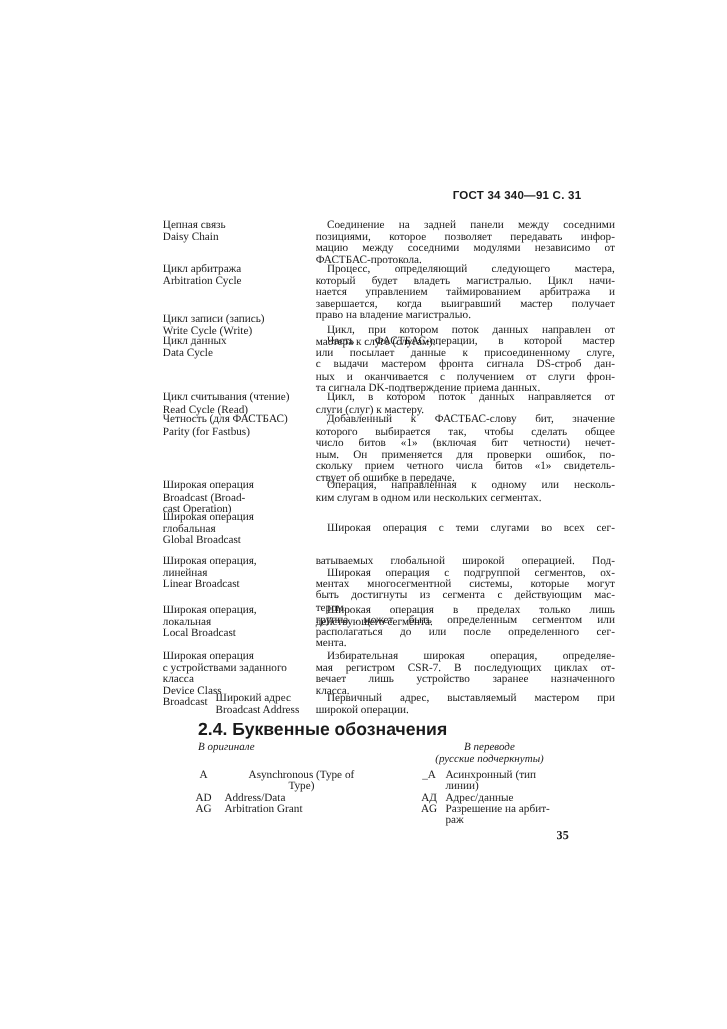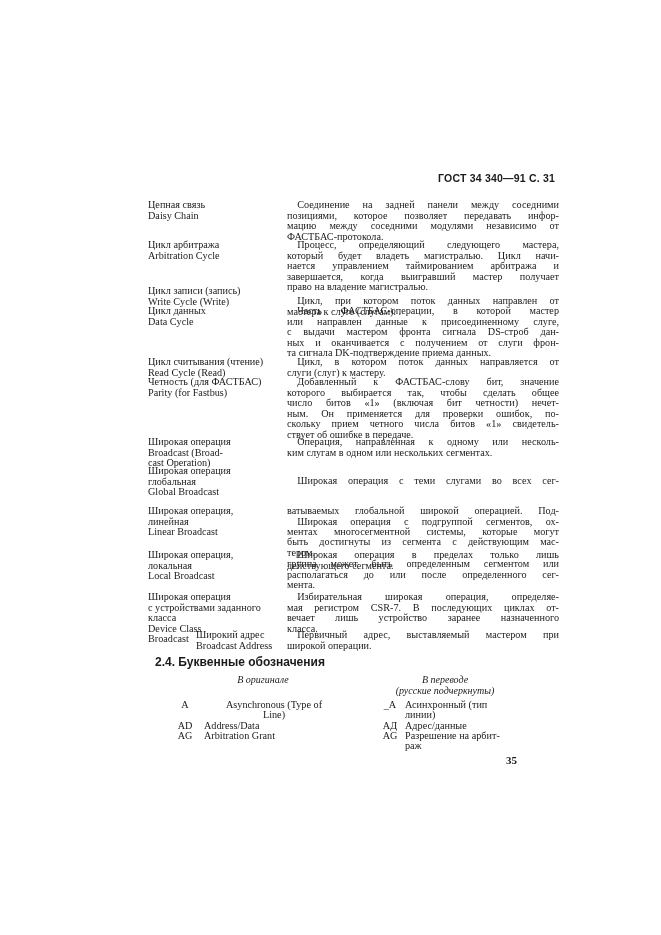--- a/index.html
+++ b/index.html
@@ -1,28 +1,28 @@
 <!DOCTYPE html>
 <html><head>
 <meta charset="utf-8">
 <style>
   html, body { margin:0; padding:0; }
   body {
     width:661px; height:935px; background:#ffffff; position:relative; overflow:hidden;
     font-family:"Liberation Serif","DejaVu Serif",serif; color:#1a1a1a;
   }
   .hdr {
-    position:absolute; left:385px; top:172px; width:170px; text-align:right;
+    position:absolute; left:385px; top:172px; width:170px; text-align:center;
     font-family:"Liberation Sans","DejaVu Sans",sans-serif; font-weight:bold; font-size:10.5px; letter-spacing:0.2px;
   }
   .term { position:absolute; left:148px; width:140px; font-size:10.2px; line-height:10.6px; }
   .def  { position:absolute; left:287px; width:272px; font-size:10.2px; line-height:10.6px; text-align:justify; }
   .sec {
-    position:absolute; left:155px; top:655px;
-    font-family:"Liberation Sans","DejaVu Sans",sans-serif; font-weight:bold; font-size:12px;
+    position:absolute; left:180px; top:655px;
+    font-family:"Liberation Sans","DejaVu Sans",sans-serif; font-weight:bold; font-size:16px;
   }
   .colh { position:absolute; font-style:italic; font-size:10px; line-height:11px; text-align:center; }
   .abbr { position:absolute; font-size:10.2px; line-height:10.4px; }
   .pgno { position:absolute; left:506px; top:754px; font-size:11px; font-weight:bold; }
 </style>
 </head>
 <body>
 
 <div class="hdr">ГОСТ 34 340—91 С. 31</div>
 
@@ -55,21 +55,21 @@
     <div class="def" style="top: 296px;">
       <div style="text-align: justify; text-align-last: justify;"> Цикл, при котором поток данных направлен от</div>
       <div style="text-align: left; text-align-last: left;">мастера к слуге (слугам). .</div>
     </div>
     <div class="term" style="top: 306px;">
       <div>Цикл данных</div>
       <div>Data Cycle</div>
     </div>
     <div class="def" style="top: 306px;">
       <div style="text-align: justify; text-align-last: justify;"> Часть ФАСТБАС-операции, в которой мастер</div>
-      <div style="text-align: justify; text-align-last: justify;">или направлен данные к присоединенному слуге,</div>
+      <div style="text-align: justify; text-align-last: justify;">или посылает данные к присоединенному слуге,</div>
       <div style="text-align: justify; text-align-last: justify;">с выдачи мастером фронта сигнала DS-строб дан-</div>
       <div style="text-align: justify; text-align-last: justify;">ных и оканчивается с получением от слуги фрон-</div>
       <div style="text-align: left; text-align-last: left;">та сигнала DK-подтверждение приема данных.</div>
     </div>
     <div class="term" style="top: 357px;">
       <div>Цикл считывания (чтение)</div>
       <div>Read Cycle (Read)</div>
     </div>
     <div class="def" style="top: 357px;">
       <div style="text-align: justify; text-align-last: justify;"> Цикл, в котором поток данных направляется от</div>
@@ -145,29 +145,29 @@
       <div>Широкий адрес</div>
       <div>Broadcast Address</div>
     </div>
     <div class="def" style="top: 630px;">
       <div style="text-align: justify; text-align-last: justify;"> Первичный адрес, выставляемый мастером при</div>
       <div style="text-align: left; text-align-last: left;">широкой операции.</div>
     </div>
   </div>
 
 <div class="sec">2.4. Буквенные обозначения</div>
-<div class="colh" style="left:180px;top:674px;width:110px;text-align:center;margin-left:28px;">В оригинале</div>
+<div class="colh" style="left:180px;top:674px;width:110px;text-align:left;">В оригинале</div>
 <div class="colh" style="left:380px;top:674px;width:130px;">В переводе</div>
 <div class="colh" style="left:370px;top:685px;width:150px;">(русские подчеркнуты)</div>
 
 <div id="abbr">
     <div class="abbr" style="left: 170px; top: 700px; width: 30px; text-align: center;">A</div>
     <div class="abbr" style="left: 204px; top: 700px; width: 140px; text-align: center;">
       <div>Asynchronous (Type of</div>
-      <div>Line)</div>
+      <div>Type)</div>
     </div>
     <div class="abbr" style="left: 375px; top: 700px; width: 30px; text-align: center;">_А</div>
     <div class="abbr" style="left: 405px; top: 700px; width: 140px;">
       <div>Асинхронный (тип</div>
       <div>линии)</div>
     </div>
     <div class="abbr" style="left: 170px; top: 721px; width: 30px; text-align: center;">AD</div>
     <div class="abbr" style="left: 204px; top: 721px; width: 140px;">
       <div>Address/Data</div>
     </div>

